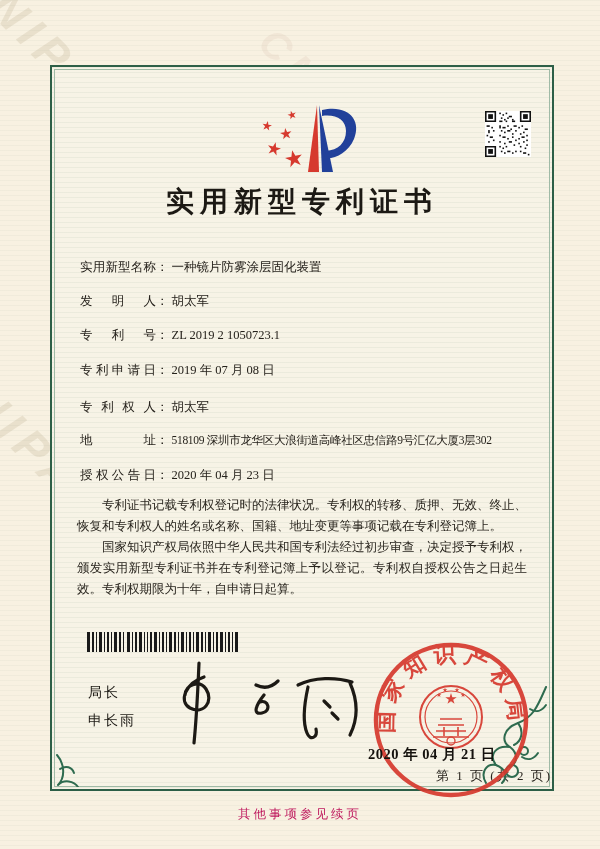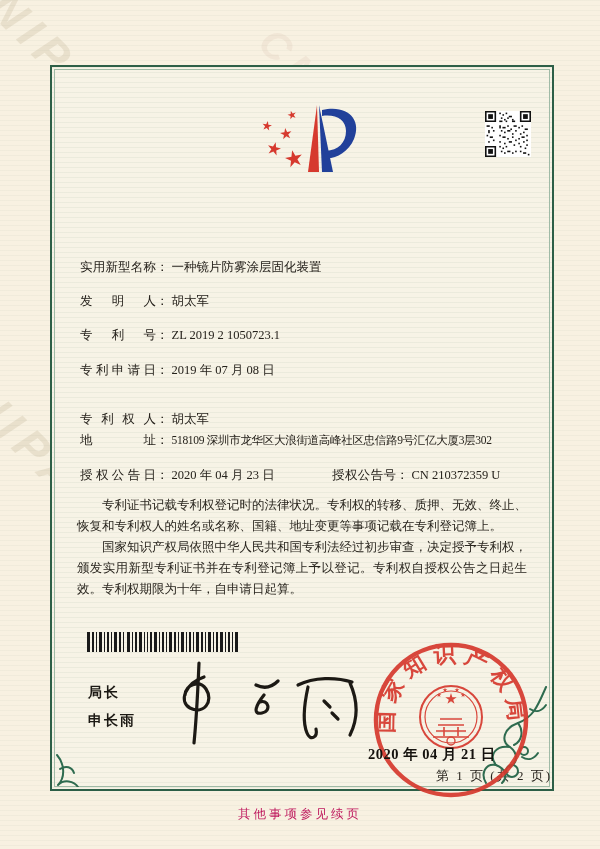--- a/index.html
+++ b/index.html
@@ -56,21 +56,21 @@
   }
   .fcolon{display:inline-block;}
   .fvalue{margin-left:3px;}
   .addr .fvalue{font-size:11.5px;letter-spacing:-0.3px;}
   .auth-right{position:absolute;left:252px;top:0;white-space:nowrap;}
   .auth-right .flabel{width:64px;}
   .paras{left:25px;top:428px;width:450px;font-size:12.5px;line-height:21px;
     text-align:justify;color:#2a261f;}
   .paras p{margin:0;text-indent:2em;}
   .barcode{left:35px;top:565px;}
-  .director{left:36px;top:612px;font-size:14px;font-weight:700;letter-spacing:2px;line-height:28px;color:#1c1914;}
+  .director{left:36px;top:612px;font-size:14px;font-weight:400;letter-spacing:2px;line-height:28px;color:#1c1914;}
   .signature{left:108px;top:588px;z-index:4;}
   .seal{left:314px;top:568px;z-index:3;}
   .seal-date{
     left:316px;top:678px;width:168px;z-index:4;
     font-size:14.5px;letter-spacing:0.5px;color:#15120e;font-weight:600;
   }
   .page-footer{left:0;top:700px;width:100%;text-align:right;font-size:13px;letter-spacing:2px;color:#2a261f;}
   .continuation{
     position:absolute;left:0;top:806px;width:100%;text-align:center;
     font-size:12.5px;letter-spacing:3px;color:#be185d;z-index:2;
@@ -176,45 +176,43 @@
         <rect x="12" y="26" width="1" height="1"></rect>
         <rect x="14" y="25" width="2" height="1"></rect>
         <rect x="17" y="26" width="1" height="1"></rect>
       <rect x="19" y="25" width="1" height="1"></rect>
         <rect x="22" y="25" width="1" height="1"></rect>
         <rect x="24" y="26" width="2" height="1"></rect>
         <rect x="27" y="27" width="1" height="1"></rect>
     </g>
   </svg>
 
+  <div class="abs title">实用新型专利证书</div>
 
   <div class="abs fields">
     <div class="frow" style="top:0px">
       <span class="flabel">实用新型名称</span><span class="fcolon">：</span><span class="fvalue">一种镜片防雾涂层固化装置</span>
     </div>
     <div class="frow" style="top:34px">
       <span class="flabel">发明人</span><span class="fcolon">：</span><span class="fvalue">胡太军</span>
     </div>
     <div class="frow" style="top:68px">
       <span class="flabel">专利号</span><span class="fcolon">：</span><span class="fvalue">ZL 2019 2 1050723.1</span>
     </div>
     <div class="frow" style="top:103px">
       <span class="flabel">专利申请日</span><span class="fcolon">：</span><span class="fvalue">2019 年 07 月 08 日</span>
     </div>
-    <div class="frow" style="top:152px">
+    <div class="frow" style="top:140px">
       <span class="flabel">专利权人</span><span class="fcolon">：</span><span class="fvalue">胡太军</span>
     </div>
     <div class="frow addr" style="top:173px">
       <span class="flabel">地址</span><span class="fcolon">：</span><span class="fvalue">518109 深圳市龙华区大浪街道高峰社区忠信路9号汇亿大厦3层302</span>
     </div>
     <div class="frow" style="top:208px;width:444px">
       <span class="flabel">授权公告日</span><span class="fcolon">：</span><span class="fvalue">2020 年 04 月 23 日</span>
-      <span class="auth-right">
-        <span class="flabel">授权公告号</span><span class="fcolon">：</span><span class="fvalue">CN 210372359 U</span>
-      </span>
     </div>
   </div>
 
   <div class="abs paras">
     <p>专利证书记载专利权登记时的法律状况。专利权的转移、质押、无效、终止、恢复和专利权人的姓名或名称、国籍、地址变更等事项记载在专利登记簿上。</p>
     <p>国家知识产权局依照中华人民共和国专利法经过初步审查，决定授予专利权，颁发实用新型专利证书并在专利登记簿上予以登记。专利权自授权公告之日起生效。专利权期限为十年，自申请日起算。</p>
   </div>
 
   <svg class="abs barcode" width="153" height="20" viewBox="0 0 153 20">
     <g fill="#1a1a1a">

